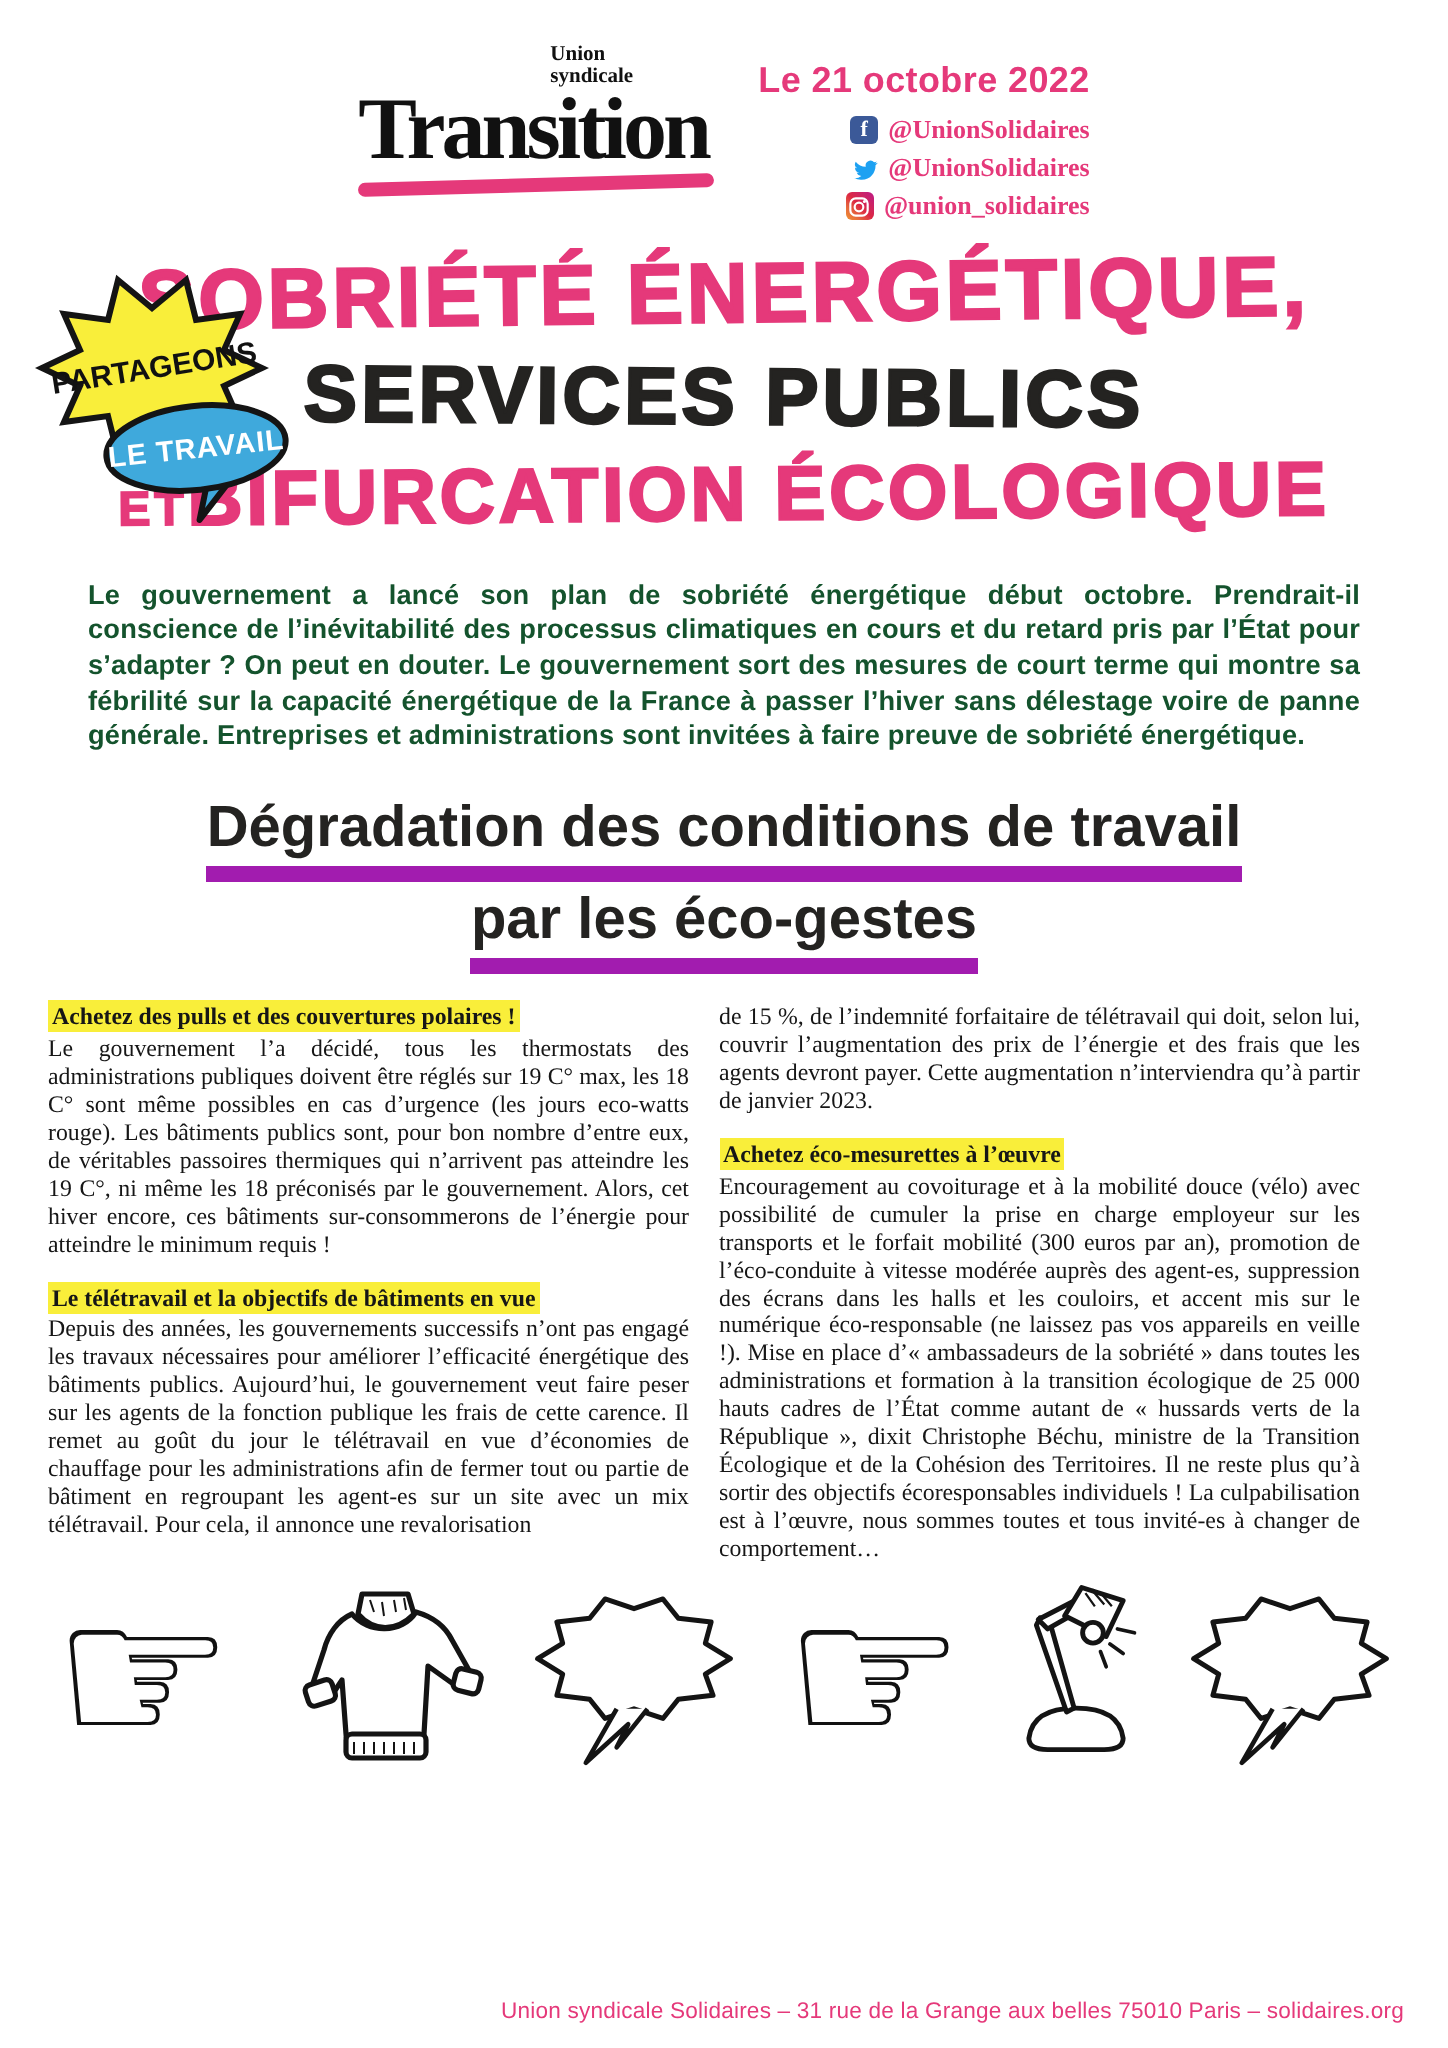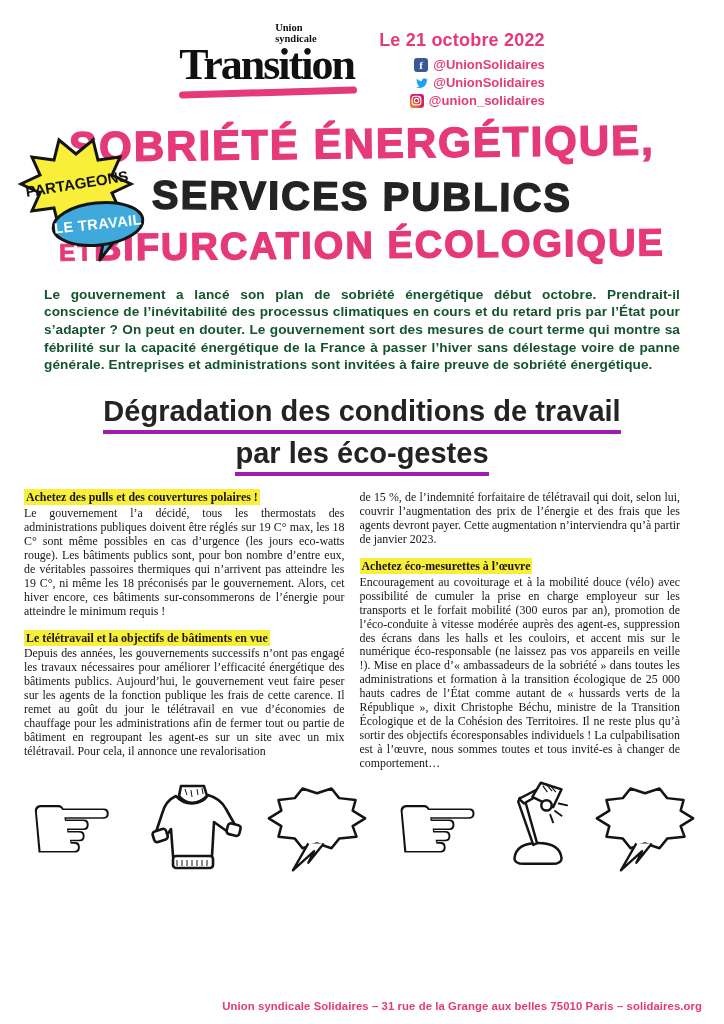--- a/index.html
+++ b/index.html
@@ -22,21 +22,21 @@
   }
   .logo-underline {
     width:178px; height:7px; background:#e5397a; border-radius:4px;
     transform:rotate(-1.6deg); margin-top:3px;
   }
   .header-right { text-align:right; padding-top:8px; }
   .date { color:#e5397a; font-weight:bold; font-size:18px; letter-spacing:0.2px; }
   .social { margin-top:6px; }
   .social-row {
     display:flex; justify-content:flex-end; align-items:center; gap:5px;
-    color:#e5397a; font-weight:bold; font-size:13px; margin-top:3px;
+    color:#e5397a; font-weight:bold; font-size:13px; margin-top:3px;font-family:Liberation Serif, serif;
   }
   .sicon { width:14px; height:14px; display:inline-flex; align-items:center; justify-content:center; }
   .sicon.fb { background:#3b5998; border-radius:3px; color:#fff; font-family:"Liberation Serif",serif; font-weight:bold; font-size:11px; }
   .sicon.fb::after { content:"f"; }
   .sicon.ig { background:linear-gradient(45deg,#f09433,#e6683c,#dc2743,#cc2366,#bc1888); border-radius:3px; }
   .sicon svg { display:block; width:13px; height:13px; }
 
   
   .badge { position:absolute; left:16px; top:134px; width:136px; height:128px; z-index:3; }
   .badge svg { width:100%; height:100%; overflow:visible; }
@@ -52,21 +52,21 @@
   .t3 .et { font-size:24px; -webkit-text-stroke:1px currentColor; margin-right:0; }
 
   
   .intro {
     margin:16px 44px 0 44px; color:#14532d; font-weight:bold;
     font-size:13.6px; line-height:17.6px; text-align:justify; letter-spacing:0.1px;
   }
 
   
   .section-head { margin-top:18px; text-align:center; font-weight:bold; font-size:29px; line-height:1.32; color:#242321; }
-  .section-head .u { display:inline-block; border-bottom:4px solid #a21caf; padding-bottom:0px; }
+  .section-head .u { display:inline-block; border-bottom:8px solid #a21caf; padding-bottom:0px; }
 
   
   .columns {
     margin:15px 44px 0 24px; display:grid; grid-template-columns:1fr 1fr; column-gap:15px;
     font-family:"Liberation Serif", serif; font-size:11.9px; line-height:13.9px;
     text-align:justify; color:#161616;
   }
   .hl { display:inline; background:#f9ee3a; font-weight:bold; padding:1px 2px; }
   .hl-wrap { margin-bottom:2px; }
   .col p { margin:0; }
@@ -77,21 +77,21 @@
   .illus {
     margin:6px 26px 0 26px; height:102px;
     display:flex; justify-content:space-between; align-items:center;
   }
   .hand { font-family:"DejaVu Sans", sans-serif; font-size:102px; line-height:0.9; color:#111; }
   .illus svg { display:block; }
 
   
   .footer {
     position:absolute; right:22px; bottom:12px;
-    color:#e5397a; font-weight:bold; font-size:11.3px; letter-spacing:0.1px;
+    color:#e5397a; font-weight:normal; font-size:11.3px; letter-spacing:0.1px;
   }
 </style>
 </head>
 <body>
 
 <div class="page">
 
   <div class="header">
     <div class="logo">
       <div class="logo-sup">Union syndicale</div>

